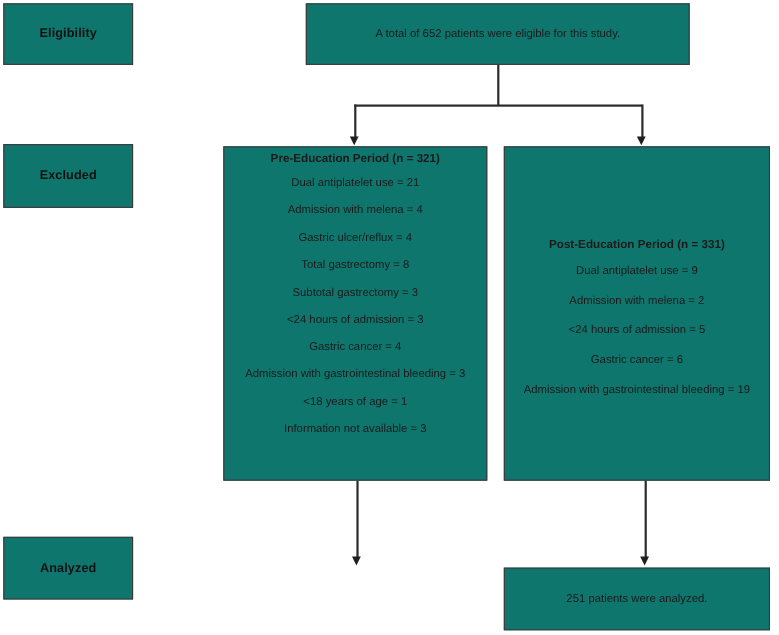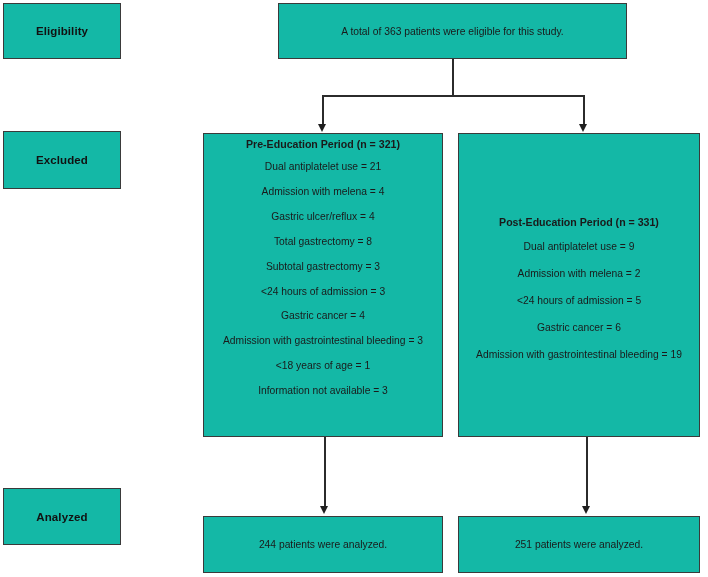--- a/index.html
+++ b/index.html
@@ -15,21 +15,21 @@
     position: relative;
     width: 708px;
     height: 577px;
     background: #ffffff;
     overflow: hidden;
   }
   .box {
     position: absolute;
     box-sizing: border-box;
     border: 1.6px solid #3a3a3a;
-    background: #14b8a6;
+    background: #0f766e;
   }
   .stage-label {
     display: flex;
     align-items: center;
     justify-content: center;
     font-weight: bold;
     font-size: 11.5px;
     letter-spacing: 0.1px;
     color: #111111;
   }
@@ -76,21 +76,21 @@
 </head>
 <body>
 
 <div id="flowchart">
 
   <div class="box stage-label" style="left:3px; top:3px; width:118px; height:56px;">
     <span>Eligibility</span>
   </div>
 
   <div class="box content-box" style="left:278px; top:3px; width:349px; height:56px;">
-    <span class="simple-text">A total of 363 patients were eligible for this study.</span>
+    <span class="simple-text">A total of 652 patients were eligible for this study.</span>
   </div>
 
   <div class="connector v-line" style="left:452px; top:59px; width:1.5px; height:37px;"></div>
   <div class="connector h-line" style="left:322px; top:95px; width:262px; height:1.5px;"></div>
   <div class="connector v-line" style="left:322px; top:95px; width:1.5px; height:30px;"></div>
   <div class="arrowhead" style="left:318px; top:124px;"></div>
   <div class="connector v-line" style="left:583px; top:95px; width:1.5px; height:30px;"></div>
   <div class="arrowhead" style="left:579px; top:124px;"></div>
 
   <div class="box stage-label" style="left:3px; top:131px; width:118px; height:58px;">
@@ -123,21 +123,18 @@
   <div class="connector v-line" style="left:324px; top:437px; width:1.5px; height:70px;"></div>
   <div class="arrowhead" style="left:320px; top:506px;"></div>
 
   <div class="connector v-line" style="left:586px; top:437px; width:1.5px; height:70px;"></div>
   <div class="arrowhead" style="left:582px; top:506px;"></div>
 
   <div class="box stage-label" style="left:3px; top:488px; width:118px; height:57px;">
     <span>Analyzed</span>
   </div>
 
-  <div class="box content-box" style="left:203px; top:516px; width:240px; height:57px;">
-    <span class="simple-text">244 patients were analyzed.</span>
-  </div>
 
   <div class="box content-box" style="left:458px; top:516px; width:242px; height:57px;">
     <span class="simple-text">251 patients were analyzed.</span>
   </div>
 
 </div>
 
 </body></html>

